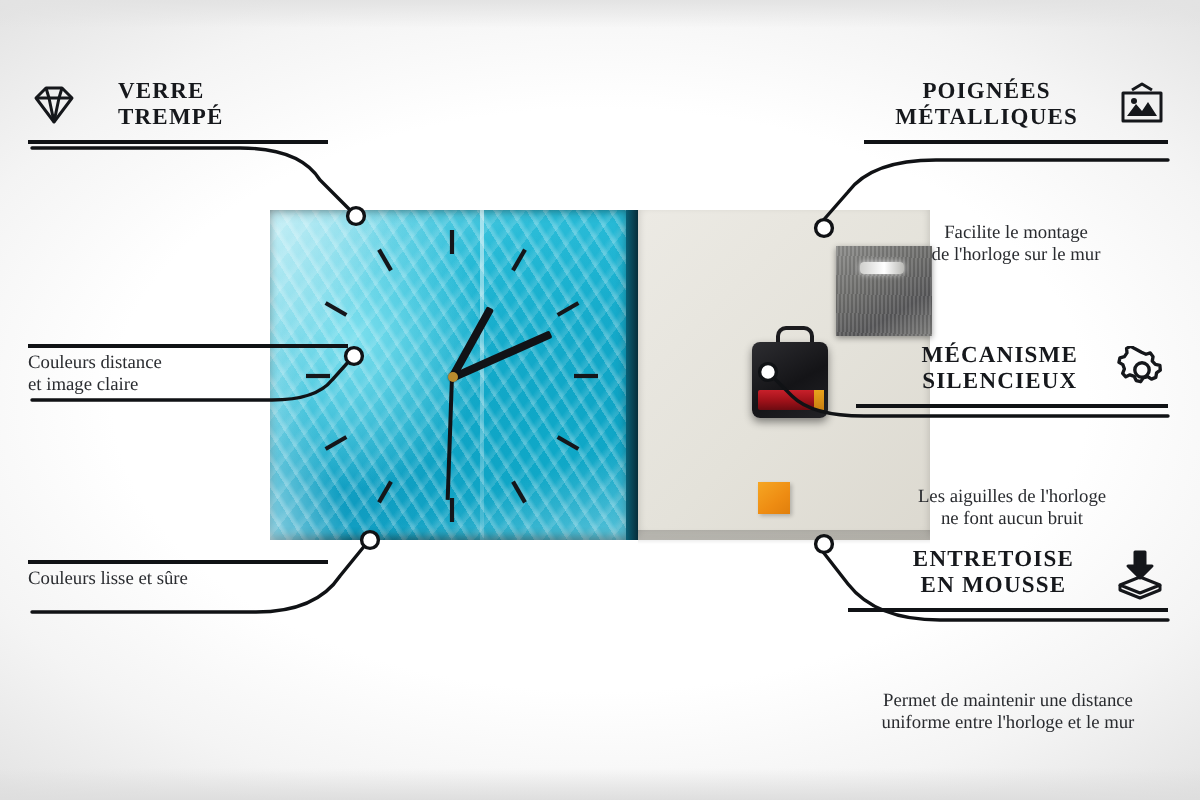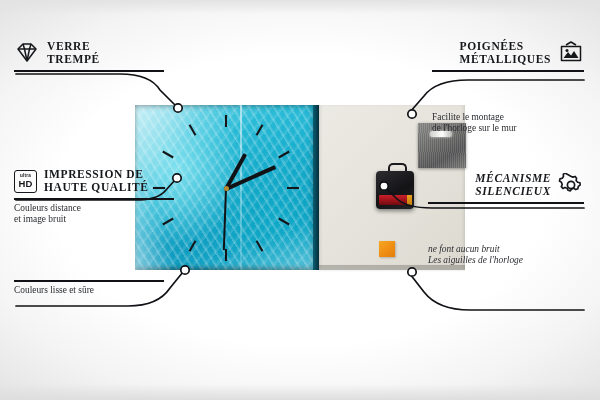--- a/index.html
+++ b/index.html
@@ -104,37 +104,37 @@
     position:absolute;left:60px;top:136px;width:16px;height:16px;
     background:linear-gradient(140deg,#f6a623 0%,#ee8c12 60%,#e07f0c 100%);
     box-shadow:1px 1px 2px rgba(0,0,0,.22);
   }
 
   
   .lines{position:absolute;inset:0;width:600px;height:400px;}
 
   
   .callout{position:absolute;}
-  .co-head{display:flex;align-items:center;gap:7px;}
+  .co-head{display:flex;align-items:center;gap:19px;}
   .co-left .co-head{justify-content:flex-start;}
   .co-right .co-head{justify-content:flex-end;}
   .co-title{
     font-family:"Liberation Serif",serif;
     font-weight:700;font-size:11.5px;line-height:13px;
     letter-spacing:.6px;color:#16181c;text-transform:uppercase;
   }
   .co-left .co-title{text-align:left;}
-  .co-right .co-title{text-align:left;}
+  .co-right .co-title{text-align:center;}
   .co-rule{height:1.6px;background:#101215;margin-top:4px;}
   .co-desc{
     font-family:"Liberation Serif",serif;
     font-size:9.4px;line-height:11.6px;color:#2a2c30;margin-top:3px;
   }
   .co-left .co-desc{text-align:left;}
-  .co-right .co-desc{text-align:left;margin-top:40px;}
+  .co-right .co-desc{text-align:center;margin-top:40px;}
   .ico{flex:0 0 auto;display:block;}
   .hd-box{
     width:21px;height:21px;border:1.6px solid #15171b;border-radius:3px;
     display:flex;flex-direction:column;align-items:center;justify-content:center;
     line-height:1;
   }
   .hd-ultra{font-size:4.6px;font-weight:700;letter-spacing:.2px;color:#15171b;font-family:"Liberation Sans",sans-serif;}
   .hd-main{font-size:9.5px;font-weight:700;letter-spacing:.2px;color:#15171b;font-family:"Liberation Sans",sans-serif;margin-top:.5px;}
 </style>
 </head>
@@ -224,34 +224,24 @@
       </svg>
       <div class="co-title">
         <div>VERRE</div>
         <div>TREMPÉ</div>
       </div>
     </div>
     <div class="co-rule" style="width:150px;"></div>
   </div>
 
   <div class="callout co-left" style="left:14px;top:168px;width:160px;">
-    <div class="co-head">
-      <div class="hd-box ico">
-        <span class="hd-ultra">ultra</span>
-        <span class="hd-main">HD</span>
-      </div>
-      <div class="co-title">
-        <div>IMPRESSION DE</div>
-        <div>HAUTE QUALITÉ</div>
-      </div>
-    </div>
     <div class="co-rule" style="width:160px;"></div>
     <div class="co-desc">
       <div>Couleurs distance</div>
-      <div>et image bruit</div>
+      <div>et image claire</div>
     </div>
   </div>
 
   <div class="callout co-left" style="left:14px;top:276px;width:150px;">
     <div class="co-rule" style="width:150px;"></div>
     <div class="co-desc">
       <div>Couleurs lisse et sûre</div>
     </div>
   </div>
 
@@ -270,34 +260,54 @@
         </g>
       </svg>
     </div>
     <div class="co-rule" style="width:152px;"></div>
     <div class="co-desc">
       <div>Facilite le montage</div>
       <div>de l'horloge sur le mur</div>
     </div>
   </div>
 
-  <div class="callout co-right" style="left:428px;top:172px;width:156px;font-style:italic;">
+  <div class="callout co-right" style="left:428px;top:172px;width:156px;">
     <div class="co-head">
       <div class="co-title">
         <div>MÉCANISME</div>
         <div>SILENCIEUX</div>
       </div>
       <svg class="ico" width="26" height="24" viewBox="0 0 26 24">
         <g fill="none" stroke="#15171b" stroke-width="1.7" stroke-linejoin="round">
           <path d="M13,2.2 l2.3,1.0 2.2,-0.7 1.4,1.9 -0.4,2.3 1.6,1.7 2.3,0.5 0.2,2.4 -1.9,1.4 -0.4,2.3 -2.2,0.9 -1.9,-1.3 -2.3,0.6 -1.3,2.0 -2.3,-0.6 -1.0,-2.1 -2.2,-0.8 -2.1,1.0 -1.6,-1.8 0.9,-2.2 -0.8,-2.2 -2.0,-1.2 0.5,-2.3 2.3,-0.6 1.3,-1.9 -0.2,-2.3 2.1,-1.1 2.0,1.2 z" transform="translate(0,1) scale(0.98)"></path>
           <circle cx="13" cy="12" r="3.6"></circle>
         </g>
       </svg>
     </div>
     <div class="co-rule" style="width:156px;"></div>
     <div class="co-desc">
+      <div>Les aiguilles de l'horloge</div>
       <div>ne font aucun bruit</div>
-      <div>Les aiguilles de l'horloge</div>
-    </div>
-  </div>
-
+    </div>
+  </div>
+
+  <div class="callout co-right" style="left:424px;top:274px;width:160px;">
+    <div class="co-head">
+      <div class="co-title">
+        <div>ENTRETOISE</div>
+        <div>EN MOUSSE</div>
+      </div>
+      <svg class="ico" width="28" height="26" viewBox="0 0 28 26">
+        <g fill="none" stroke="#15171b" stroke-width="1.5" stroke-linejoin="round">
+          <path d="M11.5,2 L16.5,2 L16.5,9 L20,9 L14,15 L8,9 L11.5,9 Z" fill="#15171b"></path>
+          <path d="M14,14.5 L24,18.5 L14,22.5 L4,18.5 Z"></path>
+          <path d="M4,18.5 L4,21 L14,25 L24,21 L24,18.5"></path>
+        </g>
+      </svg>
+    </div>
+    <div class="co-rule" style="width:160px;"></div>
+    <div class="co-desc">
+      <div>Permet de maintenir une distance</div>
+      <div>uniforme entre l'horloge et le mur</div>
+    </div>
+  </div>
 
 </div>
 
 </body></html>

